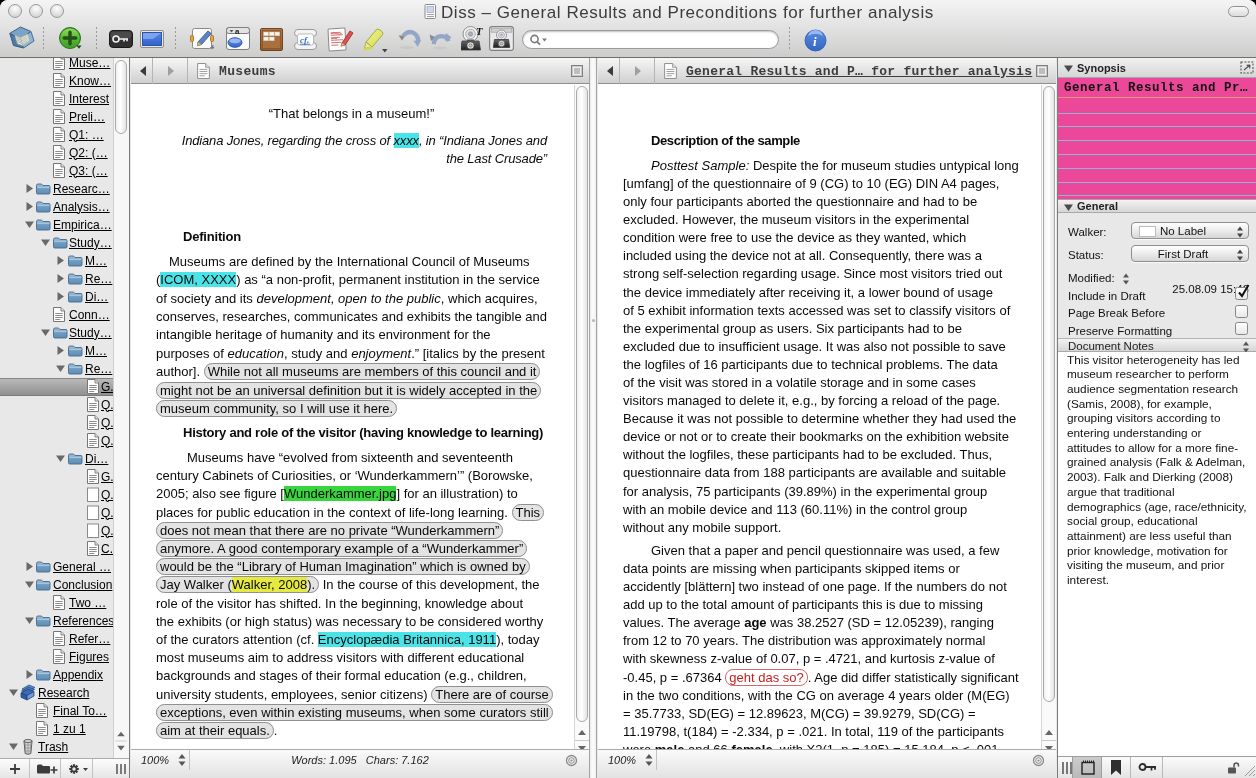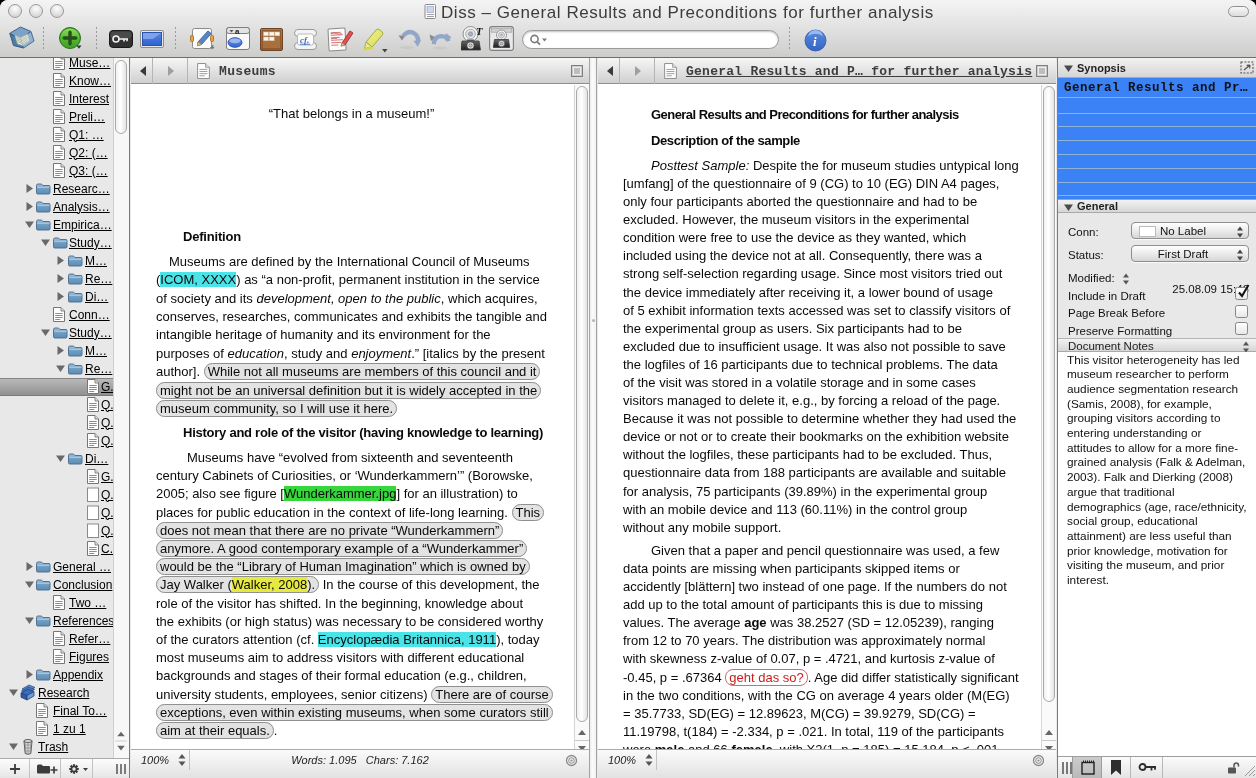--- a/index.html
+++ b/index.html
@@ -651,20 +651,21 @@
           <g stroke="#9a9a9a" stroke-width=".9">
             <path d="M2.2 6 h7.5 M2.2 8 h7.5 M2.2 10 h7.5 M2.2 12 h5"></path>
           </g>
         </svg>
       <div class="mono" style="position:absolute; left:88px; top:6px; font-size:13px; font-weight:bold; letter-spacing:.34px; color:#3d3d3d;">Museums</div>
       <div style="position:absolute; left:440px; top:7px; width:12px; height:12px; border:1px solid #808080; background:#c9c9c9;">
           <div style="position:absolute; inset:1px; border:1px solid #efefef; background:#bdbdbd;"></div>
         </div>
     </div>
     <div class="etext" style="left:25px; top:46.8px; width:391px; text-align:center;">“That belongs in a museum!”</div>
+    <div class="etext" style="left:25px; top:73.8px; width:391px; text-align:right; font-style:italic; letter-spacing:-.15px;">Indiana Jones, regarding the cross of <span class="hl-c">xxxx</span>, in “Indiana Jones and<br>the Last Crusade”</div>
     <div class="etext" style="left:52px; top:169.8px; font-weight:bold; letter-spacing:-.2px;">Definition</div>
     <div class="etext" style="left:25px; top:194.8px;">
       <span style="margin-left:13px;">Museums are defined by the International Council of Museums</span><br>
       (<span class="hl-c">ICOM, XXXX</span>) as “a non-profit, permanent institution in the service<br>
       of society and its <i>development, open to the public</i>, which acquires,<br>
       conserves, researches, communicates and exhibits the tangible and<br>
       intangible heritage of humanity and its environment for the<br>
       purposes of <i>education</i>, study and <i>enjoyment</i>.” [italics by the present<br>
       author]. <span class="ann">While not all museums are members of this council and it<br>
       might not be an universal definition but it is widely accepted in the<br>
@@ -727,21 +728,20 @@
           <path d="M8 .5 L8 4 h3.5" fill="#e6e6e6" stroke="#8a8a8a" stroke-width=".8"></path>
           <g stroke="#9a9a9a" stroke-width=".9">
             <path d="M2.2 6 h7.5 M2.2 8 h7.5 M2.2 10 h7.5 M2.2 12 h5"></path>
           </g>
         </svg>
       <div class="mono" style="position:absolute; left:88px; top:6px; font-size:13px; font-weight:bold; color:#3d3d3d; text-decoration:underline; white-space:nowrap; letter-spacing:.25px;">General Results and P… for further analysis</div>
       <div style="position:absolute; left:438px; top:7px; width:12px; height:12px; border:1px solid #808080; background:#c9c9c9;">
           <div style="position:absolute; inset:1px; border:1px solid #efefef; background:#bdbdbd;"></div>
         </div>
     </div>
-    <div class="etext" style="left:53px; top:47.8px; font-weight:bold; letter-spacing:-.55px;">General Results and Preconditions for further analysis</div>
     <div class="etext" style="left:53px; top:73.8px; font-weight:bold; letter-spacing:-.4px;">Description of the sample</div>
     <div class="etext" style="left:25px; top:98.9px; line-height:18.1px;">
       <span style="margin-left:28px;"><i>Posttest Sample:</i> Despite the for museum studies untypical long</span><br>
       [umfang] of the questionnaire of 9 (CG) to 10 (EG) DIN A4 pages,<br>
       only four participants aborted the questionnaire and had to be<br>
       excluded. However, the museum visitors in the experimental<br>
       condition were free to use the device as they wanted, which<br>
       included using the device not at all. Consequently, there was a<br>
       strong self-selection regarding usage. Since most visitors tried out<br>
       the device immediately after receiving it, a lower bound of usage<br>
@@ -797,39 +797,39 @@
     <div class="ihead" style="position:absolute; left:0; top:0; width:199px; height:20px;">
       <svg style="position:absolute; left:6px; top:6px;" width="9" height="9">
           <path d="M0 1.5 L9 1.5 L4.5 8 Z" fill="#4a4a4a"></path>
         </svg>
       <span style="position:absolute; left:19px; top:3.5px;">Synopsis</span>
       <svg style="position:absolute; left:182px; top:3px;" width="14" height="13" viewBox="0 0 14 13">
         <rect x="1" y="1" width="12" height="11" fill="none" stroke="#555" stroke-dasharray="2 1.4" stroke-width="1.1"></rect>
         <path d="M4 9 L10 4 M10 4 l-3.4 .4 M10 4 l-.4 3.4" stroke="#555" stroke-width="1.2" fill="none"></path>
       </svg>
     </div>
-    <div id="syncard" style="position:absolute; left:0; top:20px; width:199px; height:121px; background:#3b82f6;">
+    <div id="syncard" style="position:absolute; left:0; top:20px; width:199px; height:121px; background:#ec4899;">
       <div class="mono" style="position:absolute; left:6px; top:3px; font-size:12.5px; font-weight:bold; color:#111; white-space:nowrap; letter-spacing:.5px;">General Results and Pr…</div>
       <div style="position:absolute; left:0; top:18.5px; width:199px; height:1px; background:#e8967a;"></div>
       <div style="position:absolute; left:0; top:34.5px; width:199px; height:1px; background:#8cb6d4;"></div>
       <div style="position:absolute; left:0; top:48.3px; width:199px; height:1px; background:#8cb6d4;"></div>
       <div style="position:absolute; left:0; top:62.1px; width:199px; height:1px; background:#8cb6d4;"></div>
       <div style="position:absolute; left:0; top:75.9px; width:199px; height:1px; background:#8cb6d4;"></div>
       <div style="position:absolute; left:0; top:89.7px; width:199px; height:1px; background:#8cb6d4;"></div>
       <div style="position:absolute; left:0; top:103.5px; width:199px; height:1px; background:#8cb6d4;"></div>
       <div style="position:absolute; left:0; top:117.3px; width:199px; height:1px; background:#8cb6d4;"></div>
     </div>
     <div class="ihead" style="position:absolute; left:0; top:141px; width:199px; height:14px; border-top:1px solid #a5a5a5;">
       <svg style="position:absolute; left:6px; top:3px;" width="9" height="9">
           <path d="M0 1.5 L9 1.5 L4.5 8 Z" fill="#4a4a4a"></path>
         </svg>
       <span style="position:absolute; left:19px; top:0px;">General</span>
     </div>
     <div id="igen" style="position:absolute; left:0; top:155px; width:199px; height:139px; font-size:11.5px; color:#111;">
-      <span style="position:absolute; left:10px; top:13px;">Conn:</span>
+      <span style="position:absolute; left:10px; top:13px;">Walker:</span>
       <div class="popup" style="position:absolute; left:73px; top:9px; width:118px; height:17px;">
         <div style="position:absolute; left:7px; top:2.5px; width:17px; height:11px; background:#fff; border:1px solid #bbb;"></div>
         <span style="position:absolute; left:0; right:14px; top:1.5px; text-align:center;">No Label</span>
         <svg style="position:absolute; right:4px; top:2.5px;" width="8" height="12" viewBox="0 0 8 12">
             <path d="M4 0.5 l3 4 h-6 z" fill="#444"></path>
             <path d="M4 11.5 l-3-4 h6 z" fill="#444"></path>
           </svg>
       </div>
       <span style="position:absolute; left:10px; top:36px;">Status:</span>
       <div class="popup" style="position:absolute; left:73px; top:32px; width:118px; height:17px;">

